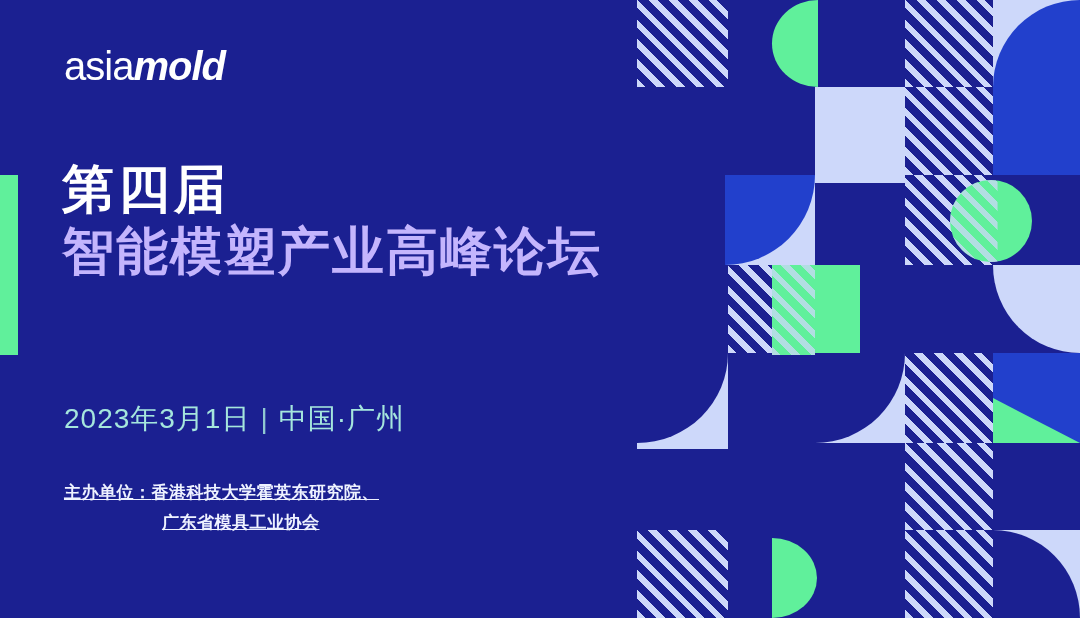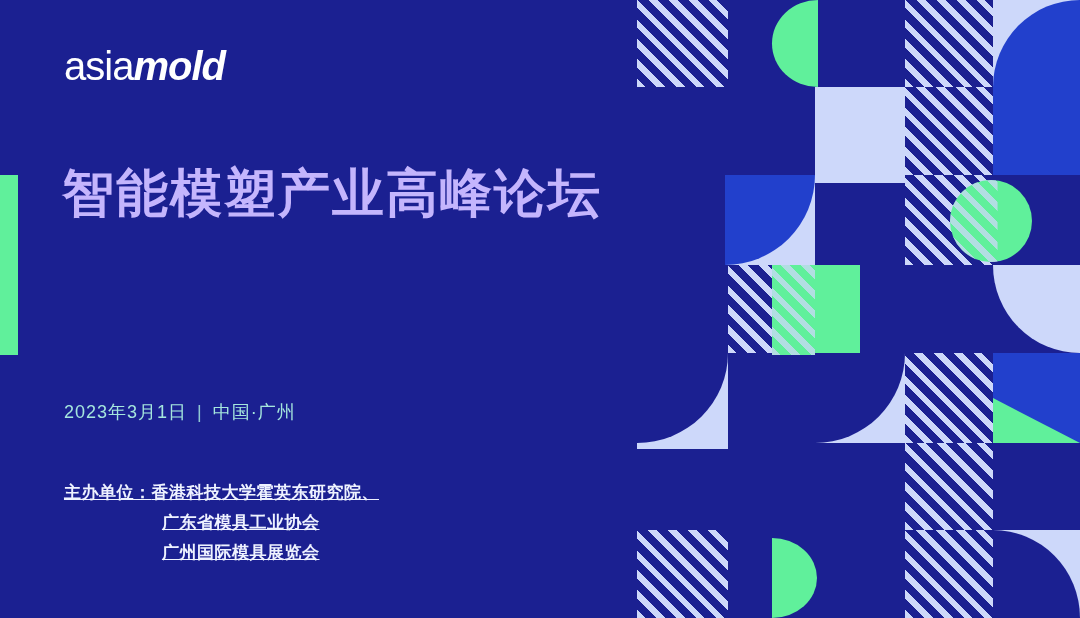--- a/index.html
+++ b/index.html
@@ -79,21 +79,21 @@
     color:#c4b5fd;font-size:52px;font-weight:700;line-height:1.2;
     letter-spacing:2px;margin:2px 0 0 0;white-space:nowrap;
   }
   .t-sub{
     color:#60f09b;font-size:30px;font-weight:700;line-height:1.3;
     letter-spacing:1px;margin:10px 0 0 0;white-space:nowrap;
   }
 
   #dateline{
     position:absolute;left:64px;top:400px;
-    color:#a5e6dd;font-size:18px;font-weight:400;letter-spacing:1px;
+    color:#a5e6dd;font-size:28px;font-weight:400;letter-spacing:1px;
     white-space:nowrap;
     text-align:right;
   }
   #dateline .sep{
     display:inline-block;margin:0 10px;color:#a5e6dd;opacity:.85;
   }
 
   #organizers{
     position:absolute;left:64px;top:478px;
     color:#eef2ff;font-size:17px;font-weight:700;line-height:1.75;
@@ -151,27 +151,27 @@
 
   <div id="content">
 
     <div id="logo">
       <span class="lg-a">asia</span><span class="lg-b">mold</span>
     </div>
 
     <div id="greenbar"></div>
 
     <div id="titleblock">
+      <div class="t-line1">第四届</div>
       <div class="t-line2">智能模塑产业高峰论坛</div>
     </div>
 
     <div id="dateline">
       <span>2023年3月1日</span><span class="sep">|</span><span>中国·广州</span>
     </div>
 
     <div id="organizers">
       <span>主办单位：</span><span>香港科技大学霍英东研究院、</span>
       <span class="indent">广东省模具工业协会</span>
-      <span class="indent">广州国际模具展览会</span>
     </div>
 
   </div>
 </div>
 
 </body></html>

